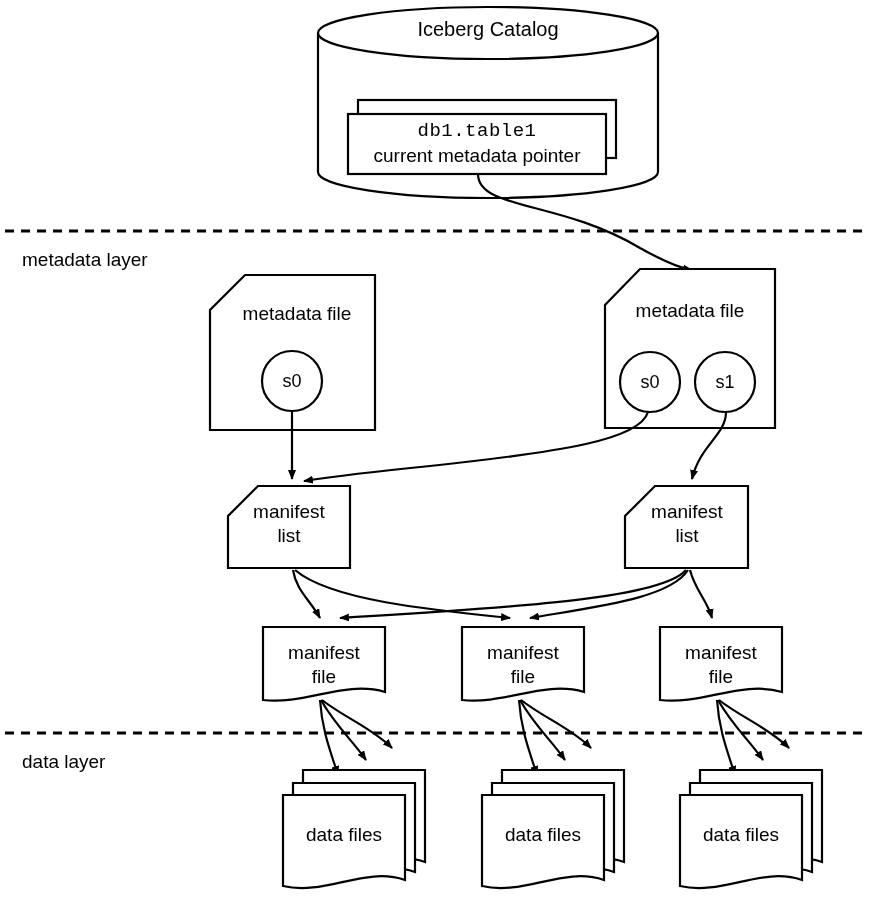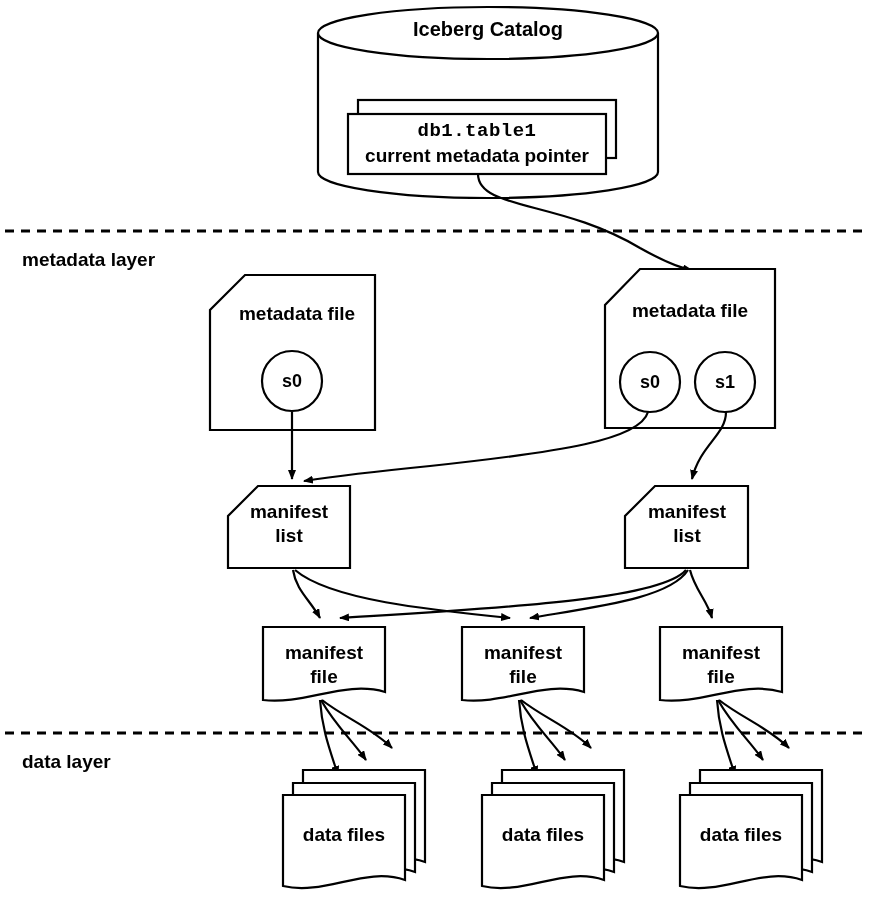--- a/index.html
+++ b/index.html
@@ -10,21 +10,20 @@
   body {
     width: 872px;
     height: 903px;
     font-family: "Liberation Sans", sans-serif;
     overflow: hidden;
   }
   #diagram-root {
     position: relative;
     width: 772px;
     height: 903px;
-    font-weight: bold;
   }
   svg#iceberg-svg {
     display: block;
     width: 872px;
     height: 903px;
   }
   .shape-stroke {
     fill: #ffffff;
     stroke: #000000;
     stroke-width: 2.2;

